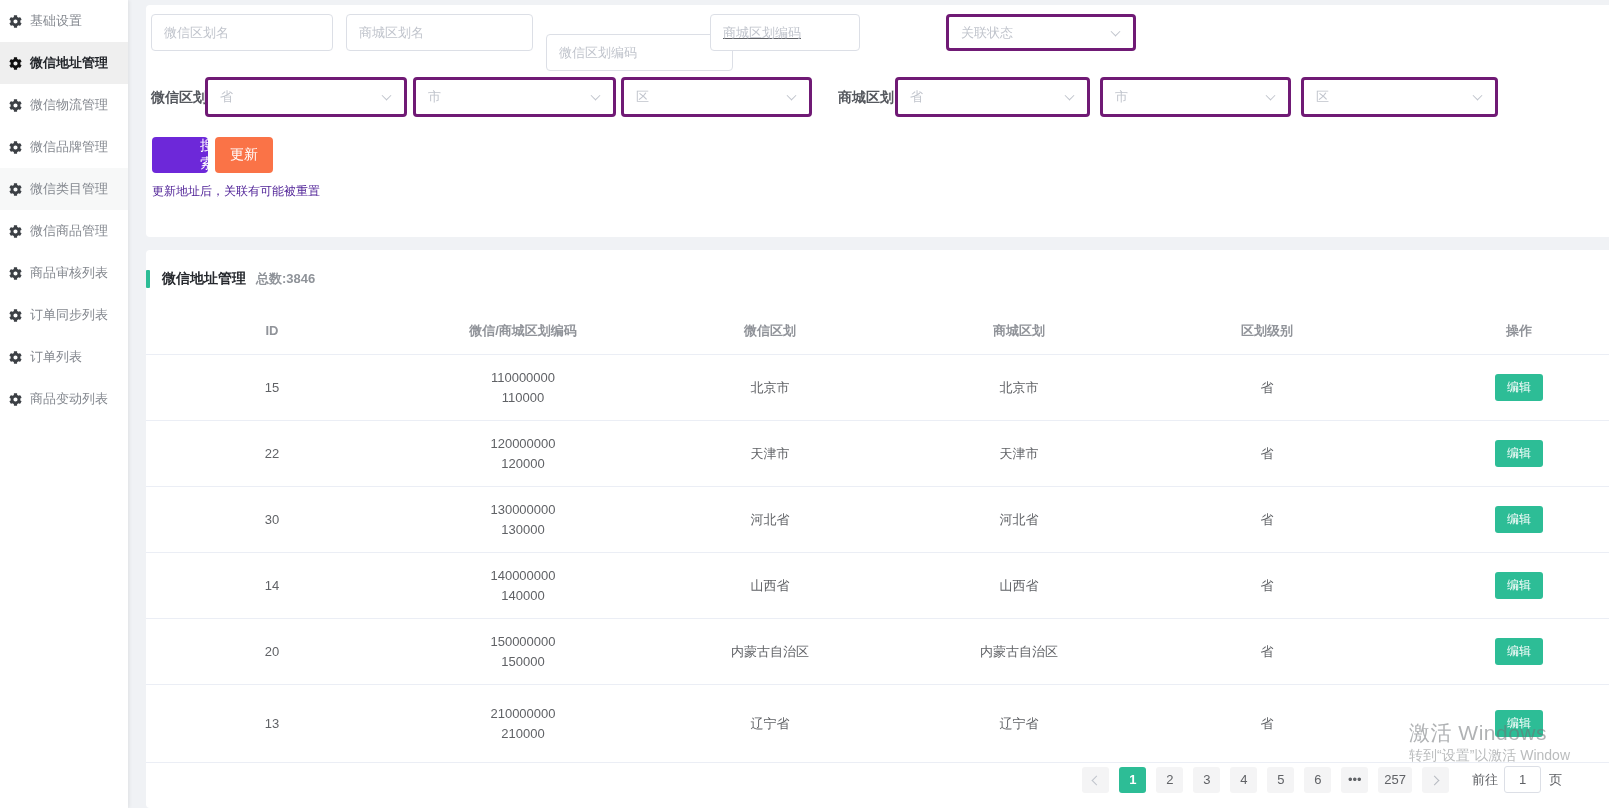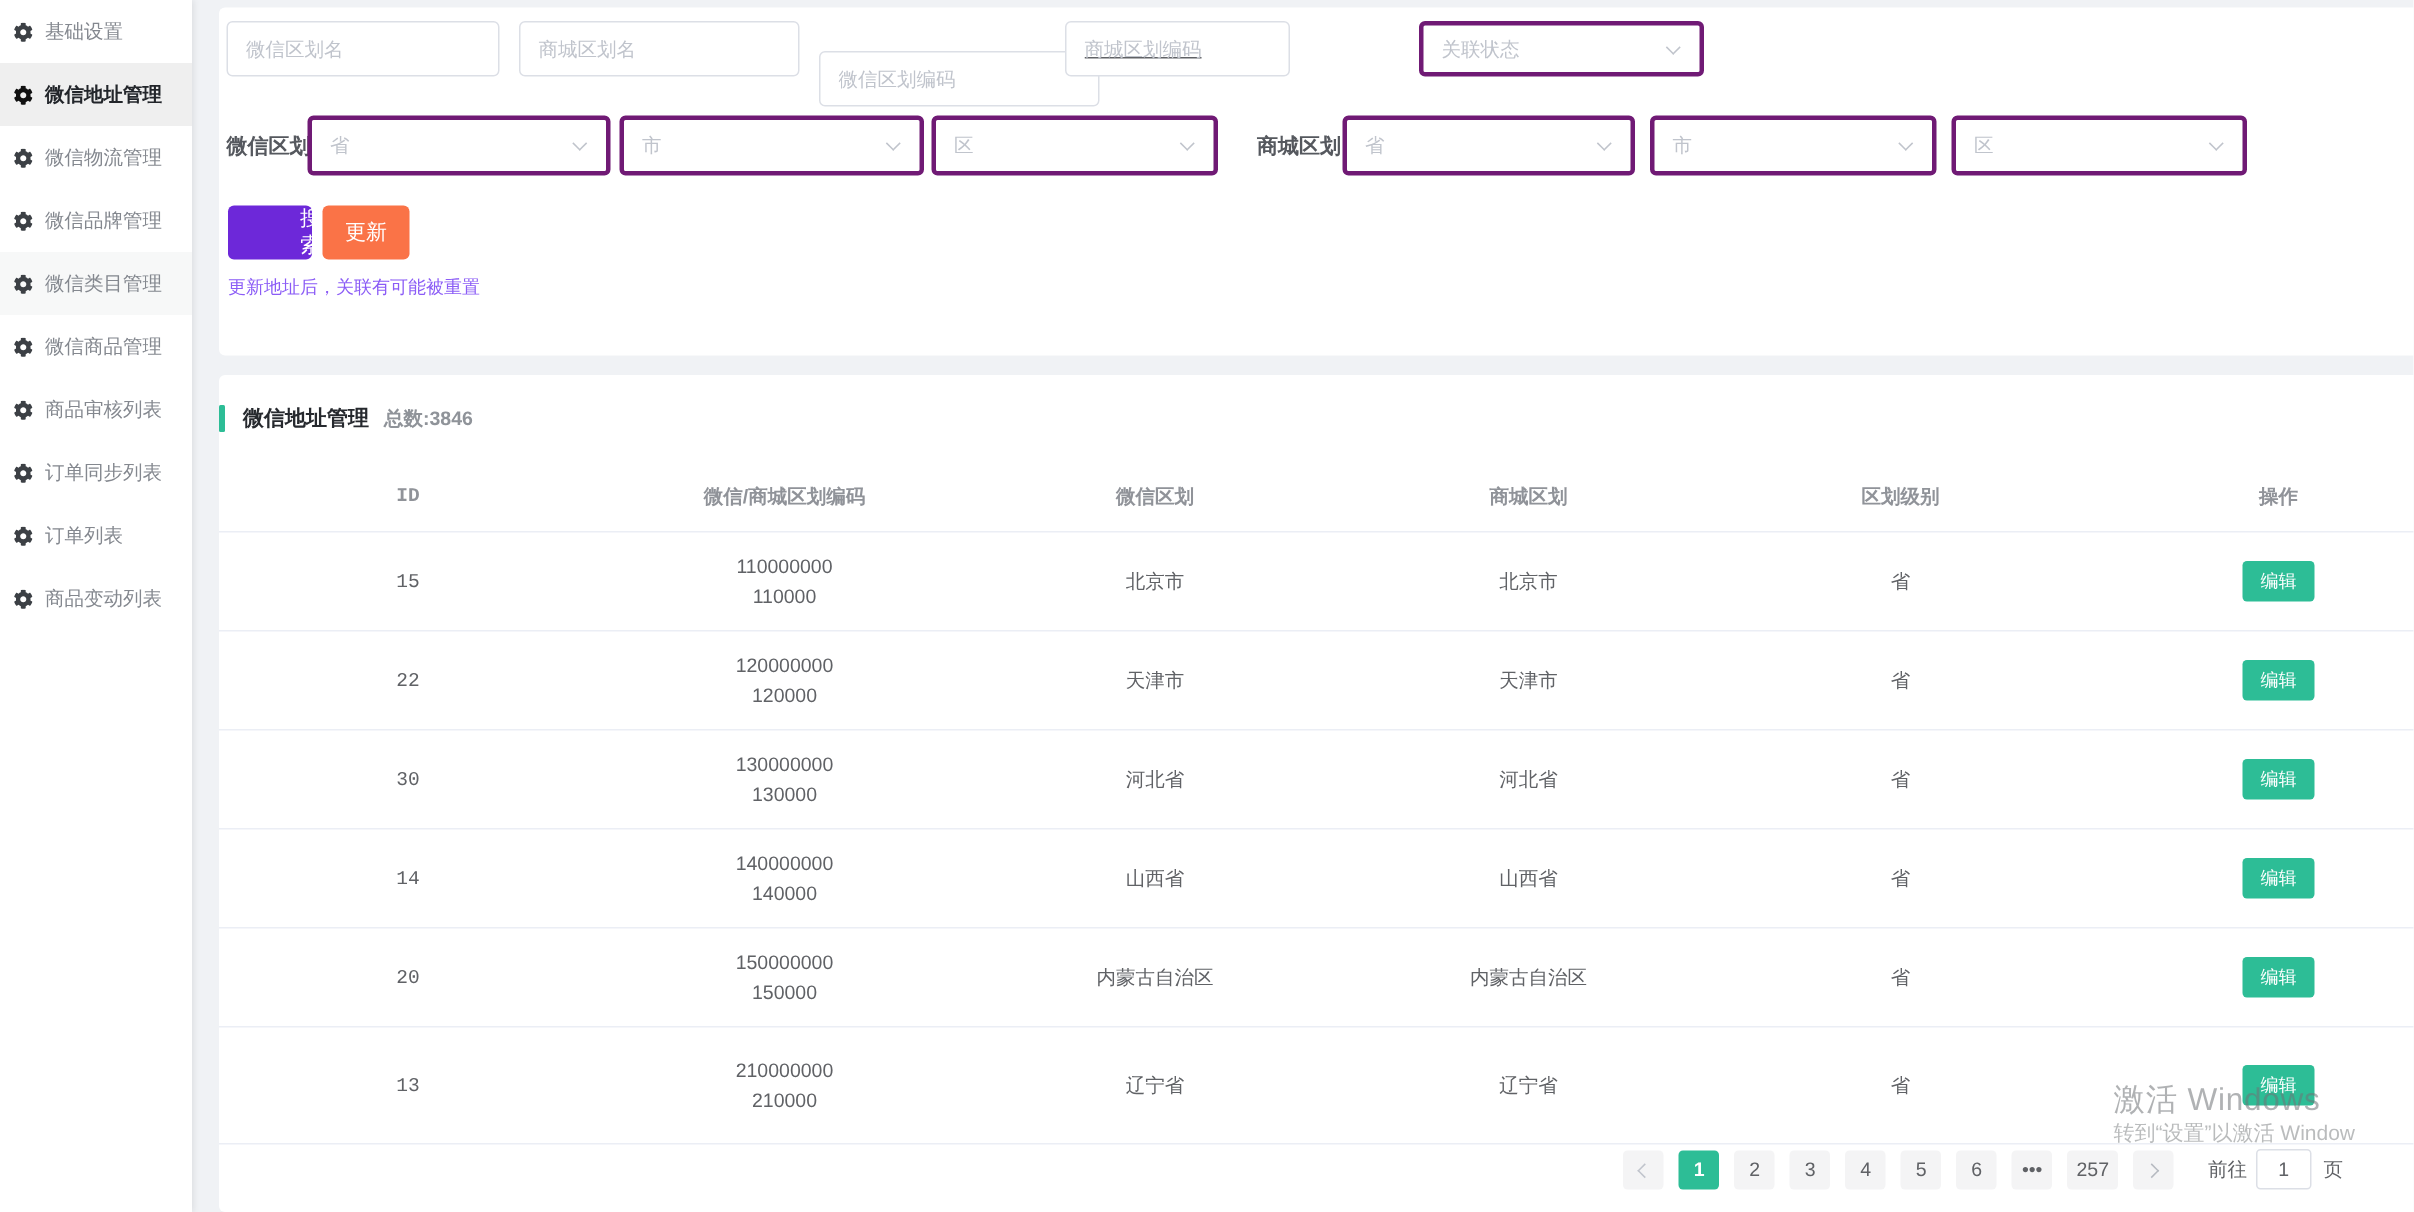--- a/index.html
+++ b/index.html
@@ -52,34 +52,34 @@
   .fld-label {
     position:absolute; font-size:14px; font-weight:bold; color:#55585e;
     line-height:40px;
   }
   .btn {
     position:absolute; height:36px; border:none; border-radius:4px;
     color:#fff; font-size:14px; cursor:pointer; font-family:inherit;
   }
   .btn-search { background:#6d28d9;padding-left:48px; }
   .btn-update { background:#fa7347; }
-  .hint { position:absolute; font-size:12px; color:#8b5cf6; }
+  .hint { position:absolute; font-size:12px; color:#4c1d95; }
   
   .section-head { position:absolute; top:20px; left:0; display:flex; align-items:center; }
   .green-bar { width:4px; height:18px; background:#2dbd96; border-radius:1px; }
   .section-title { margin-left:12px; font-size:14px; font-weight:bold; color:#26292e; }
   .section-total { margin-left:10px; font-size:13px; font-weight:bold; color:#8f9399; }
   
   .tbl { position:absolute; top:58px; left:0; width:1504px; }
   .t-row { display:flex; align-items:center; height:66px; border-bottom:1px solid #ebeef5; }
   .t-row:last-child { height:78px; }
   .t-head { height:47px; border-bottom:1px solid #ebeef5; display:flex; align-items:center; }
   .t-head .cell { font-size:13px; font-weight:bold; color:#909399; }
   .cell { text-align:center; font-size:13px; color:#606266; line-height:20px; }
-  .c1{width:252px;font-family:Liberation Mono, monospace;} .c2{width:250px;} .c3{width:244px;} .c4{width:254px;} .c5{width:242px;} .c6{width:262px;}
+  .c1{width:252px;} .c2{width:250px;} .c3{width:244px;} .c4{width:254px;} .c5{width:242px;} .c6{width:262px;}
   .edit-btn {
     background:#2dbd96; color:#fff; border:none; border-radius:3px;
     font-size:12px; padding:5px 12px; cursor:pointer; font-family:inherit;
     position:relative; z-index:2;
   }
   
   .pager {
     position:absolute; top:516px; right:88px; display:flex; align-items:center;
     font-size:13px; color:#606266;
   }

